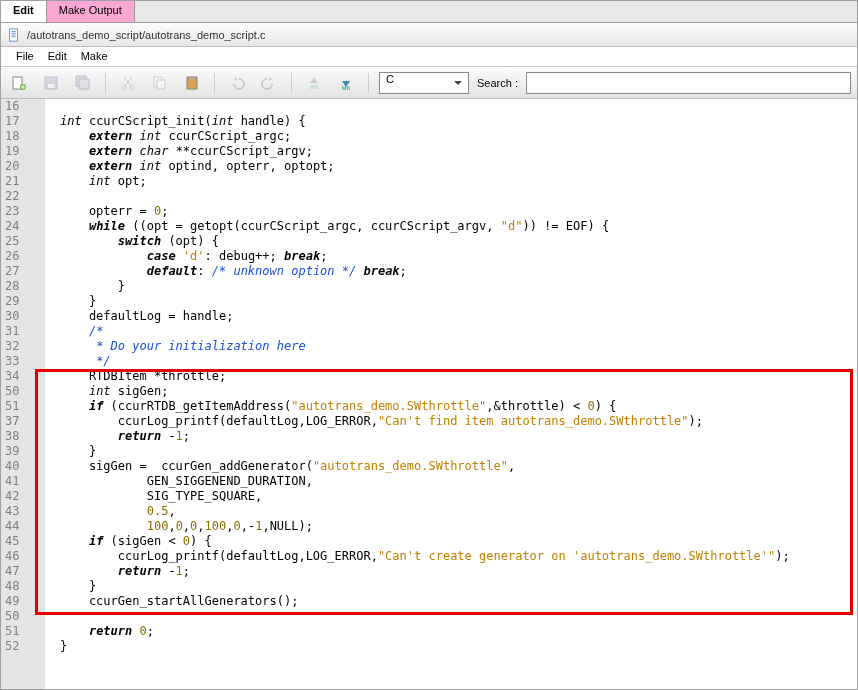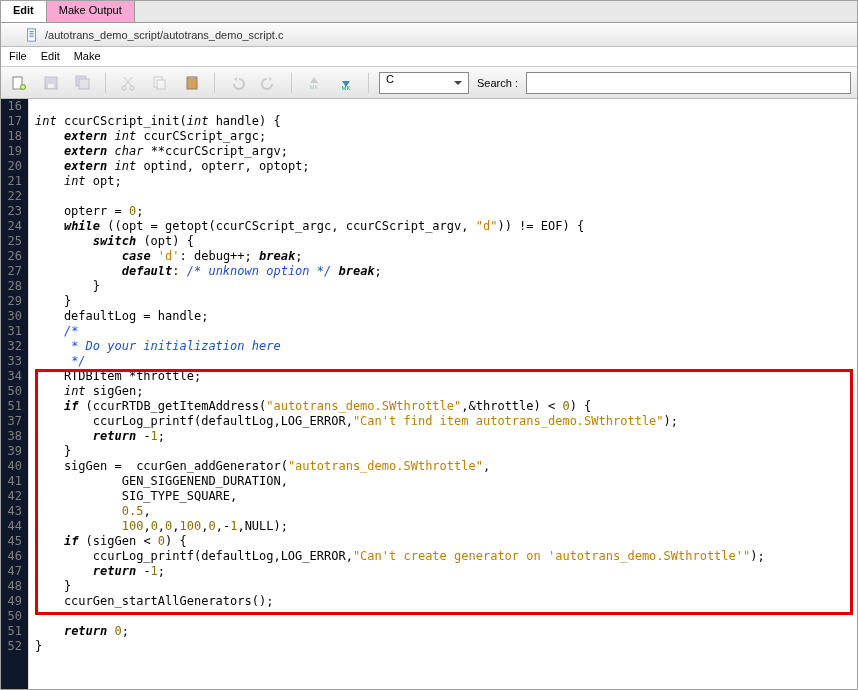--- a/index.html
+++ b/index.html
@@ -1,38 +1,38 @@
 <!DOCTYPE html>
 <html><head>
 <meta charset="utf-8">
 <style>
 * { box-sizing: border-box; margin: 0; padding: 0; }
 body { font-family: "Segoe UI", Tahoma, sans-serif; font-size: 11px; background: #fff; width: 858px; height: 690px; overflow: hidden; border: 1px solid #a0a0a0; }
 .tabs-row { display: flex; background: #e8e8e8; border-bottom: 1px solid #999; height: 22px; }
 .tab { padding: 3px 12px; border-right: 1px solid #999; background: #f9a8d4; cursor: pointer; font-size: 11px; }
 .tab.active { background: #fff; font-weight: bold; }
-.path-bar { display: flex; align-items: center; gap: 6px; padding: 3px 24px; background: linear-gradient(#fdfdfd,#e6e6e6); border-bottom: 1px solid #bbb; height: 24px; }
+.path-bar { display: flex; align-items: center; gap: 6px; padding: 3px 6px; background: linear-gradient(#fdfdfd,#e6e6e6); border-bottom: 1px solid #bbb; height: 24px; }
 .path-bar .doc-icon { width: 14px; height: 14px; }
 .path-text { font-size: 11px; color: #333; }
-.menubar { display: flex; gap: 14px; padding: 3px 8px; border-bottom: 1px solid #ccc; height: 20px; font-size: 11px; }
+.menubar { display: flex; gap: 14px; padding: 3px 15px; border-bottom: 1px solid #ccc; height: 20px; font-size: 11px; }
 .menubar span { cursor: pointer; }
 .toolbar { display: flex; align-items: center; gap: 8px; padding: 3px 6px; background: linear-gradient(#fafafa,#e4e4e4); border-bottom: 1px solid #bbb; height: 32px; }
 .tbtn { width: 24px; height: 24px; display: flex; align-items: center; justify-content: center; border-radius: 2px; cursor: pointer; }
 .tbtn svg { width: 16px; height: 16px; }
 .tbtn.dim { opacity: 0.35; }
 .sep { width: 1px; height: 20px; background: #ccc; margin: 0 2px; }
 .combo { height: 22px; border: 1px solid #888; background: #fff; font-size: 11px; padding: 0 20px 0 6px; width: 90px; position: relative; }
 .combo::after { content:""; position:absolute; right:6px; top:8px; border:4px solid transparent; border-top-color:#444; }
 .search-label { font-size: 11px; font-weight: normal; }
 .search-input { flex: 1; height: 22px; border: 1px solid #888; padding: 0 4px; font-size: 11px; }
 .editor { display: flex; height: calc(100% - 98px); font-family: "DejaVu Sans Mono","Courier New",monospace; font-size: 12px; line-height: 15px; position: relative; }
-.gutter { background: #0f172a; color: #808080; text-align: right; padding: 0 6px 0 4px; user-select: none; border-right: 1px solid #ddd; width: 28px; }
+.gutter { background: #e5e5e5; color: #808080; padding: 0 6px 0 4px; user-select: none; border-right: 1px solid #ddd; width: 44px; }
 .gutter div { height: 15px; }
 .code { flex: 1; white-space: pre; padding-left: 6px; position: relative; }
-.code-line { height: 15px; }
+.code-line { height: 15px; margin-left: 9px; }
 .kw { color: #000; font-weight: bold; font-style: italic; }
 .type { color: #000; font-style: italic; }
 .num { color: #8a6d00; }
 .str { color: #c08000; }
 .com { color: #1d4ed8; font-style: italic; }
 .redbox { position: absolute; border: 3px solid #e00000; left: 34px; top: 270px; width: 818px; height: 246px; pointer-events: none; z-index: 10; }
 </style>
 </head>
 <body>
 

